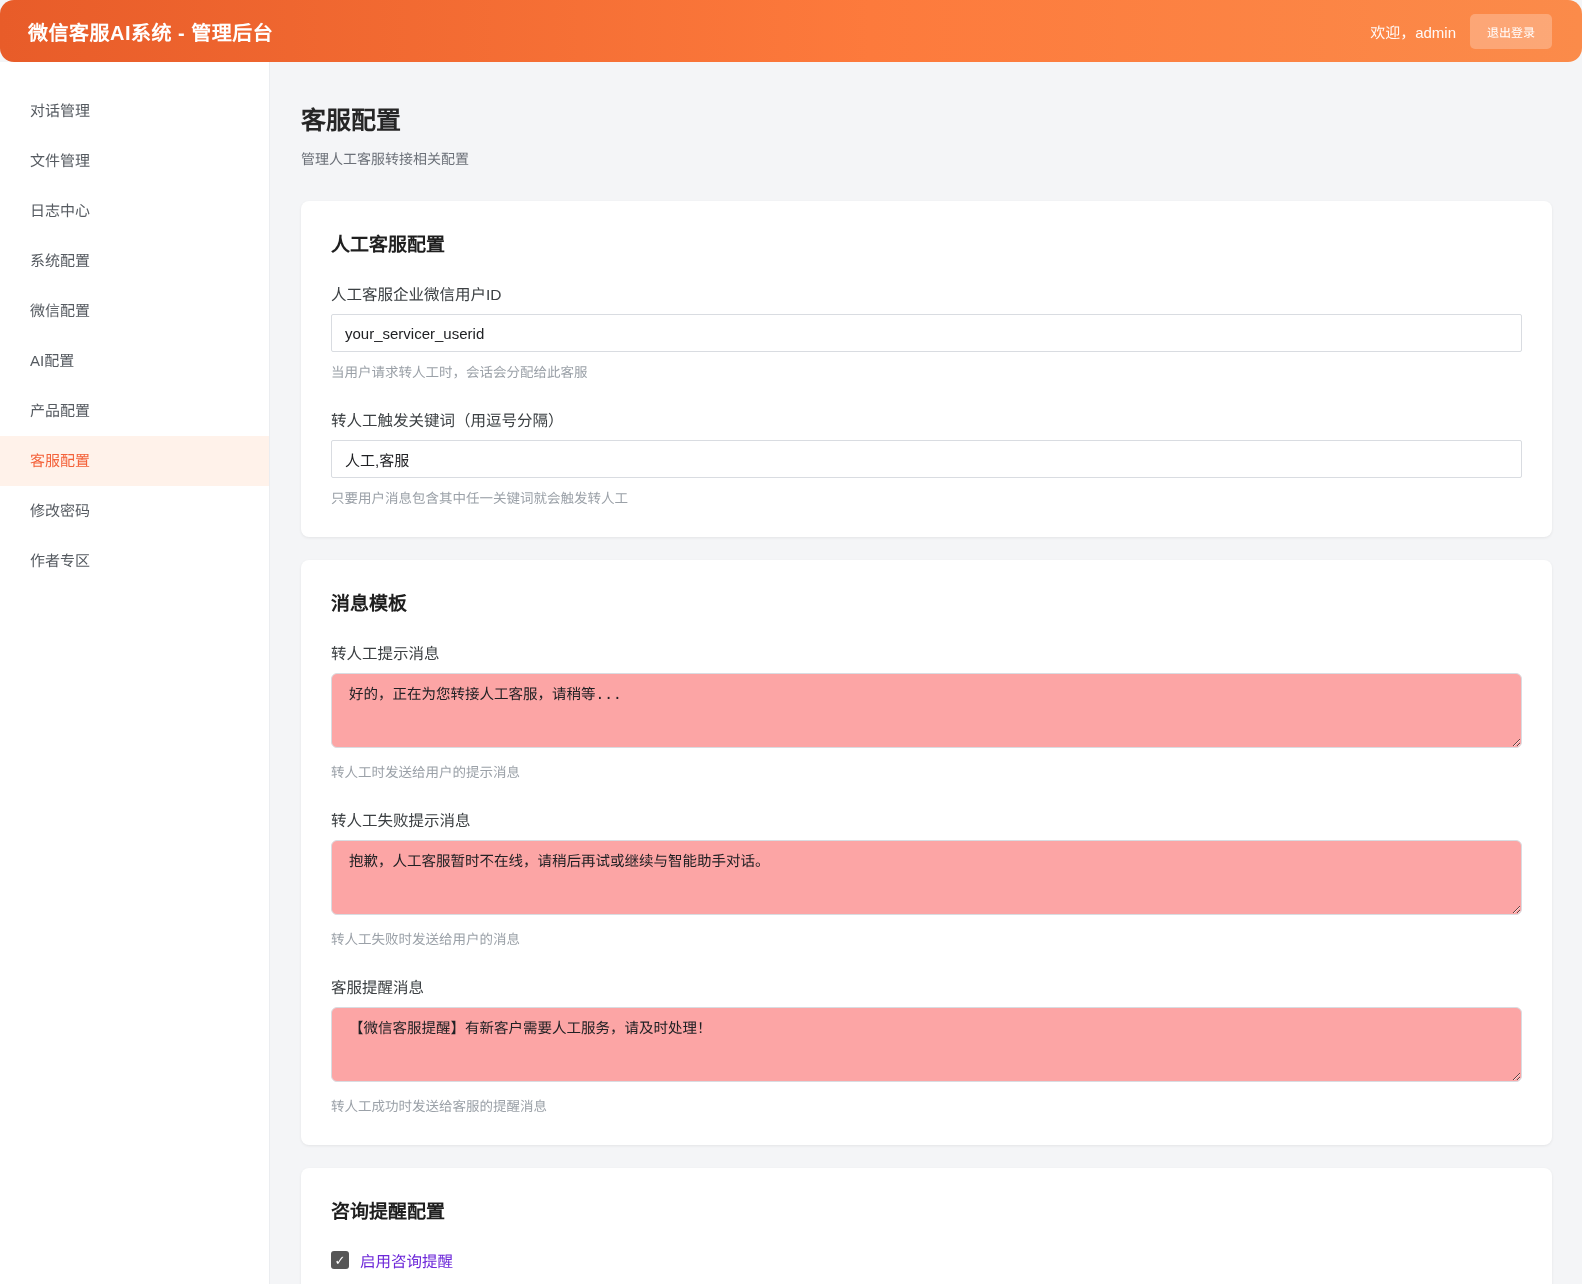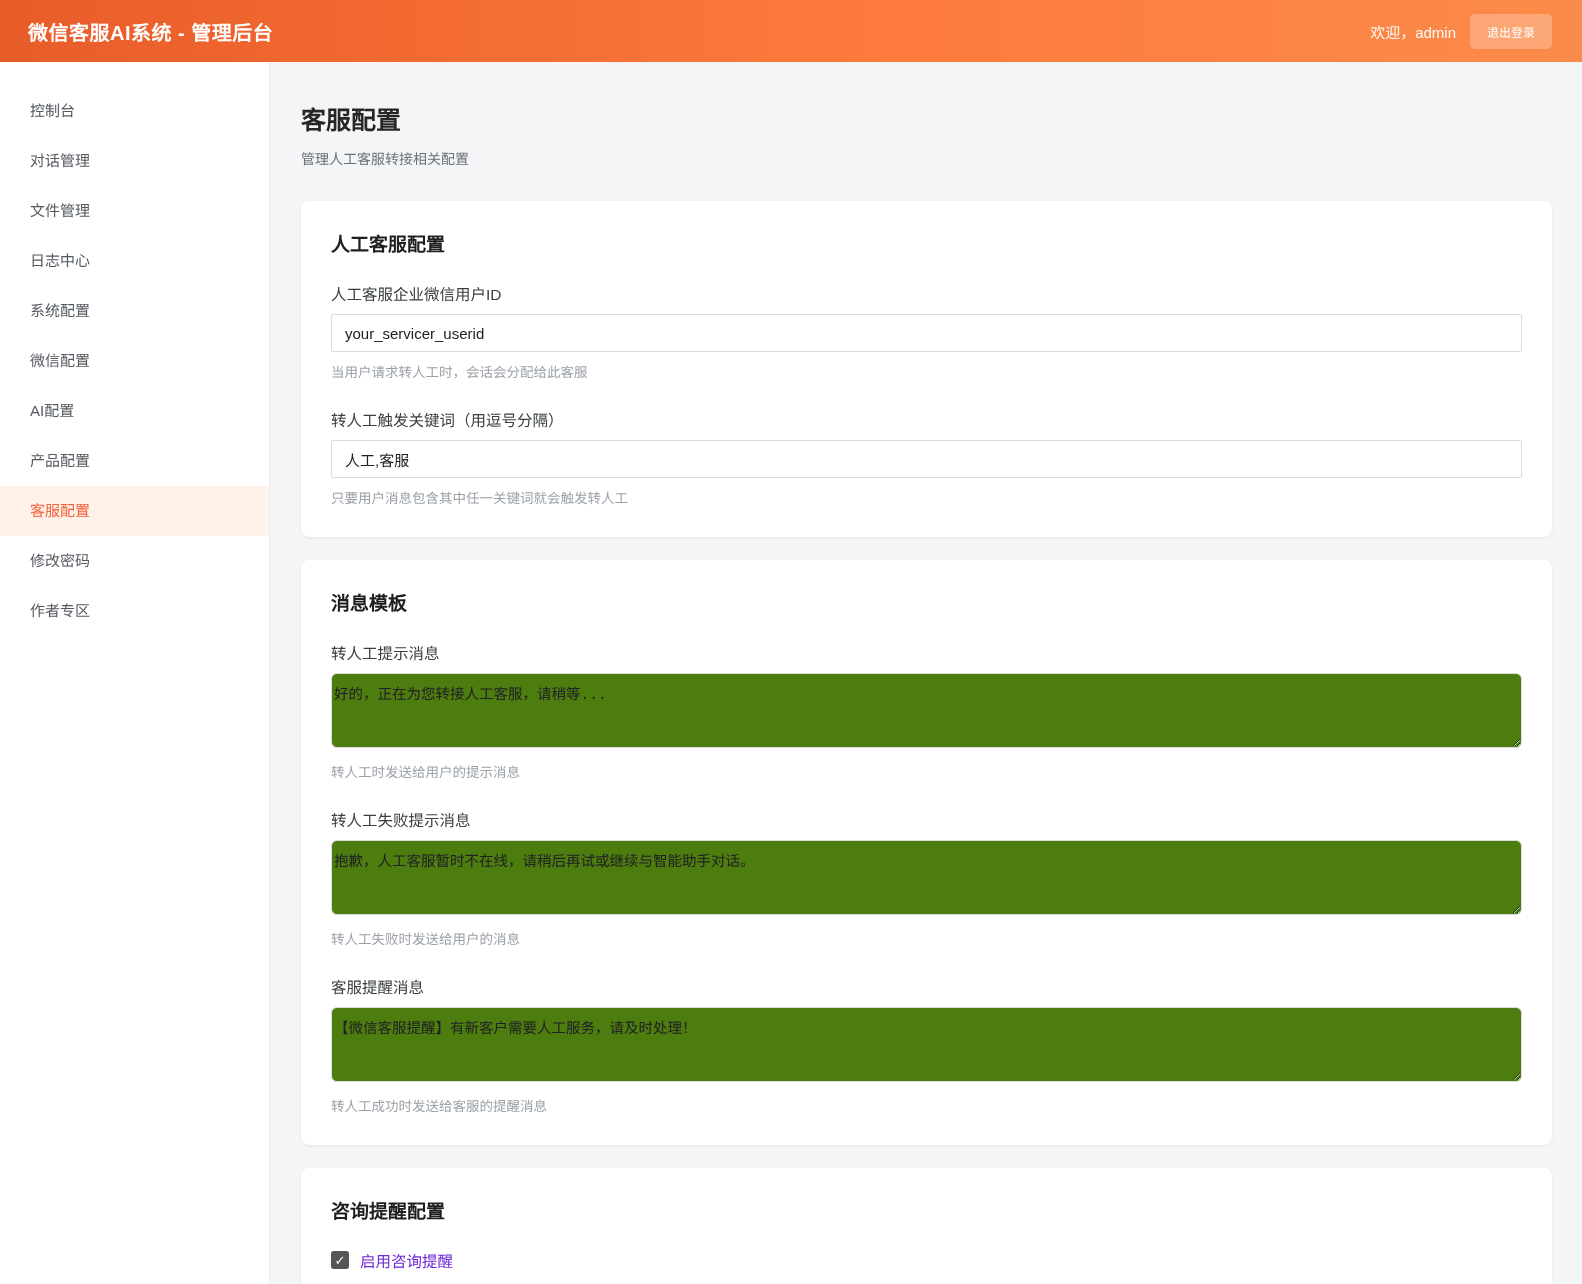--- a/index.html
+++ b/index.html
@@ -11,20 +11,21 @@
     overflow: hidden;
     color: #333;
   }
 
   
   .topbar {
     height: 62px;
     background: linear-gradient(90deg, #e85c29 0%, #fd7a3c 55%, #fb8b4a 100%);
     display: flex; align-items: center; justify-content: space-between;
     padding: 0 30px 0 28px;
+    border-radius: 14px;
   }
   .topbar-title { color: #fff; font-size: 20px; font-weight: bold; letter-spacing: 0.5px; }
   .topbar-right { display: flex; align-items: center; gap: 14px; justify-content: center; }
   .welcome { color: rgba(255,255,255,0.96); font-size: 15px; }
   .logout-btn {
     background: rgba(255,255,255,0.25);
     color: #fff; font-size: 12px;
     border: none; border-radius: 5px;
     padding: 9px 17px; cursor: pointer;
     font-family: inherit;
@@ -68,23 +69,23 @@
   .text-input {
     width: 100%; height: 38px;
     border: 1px solid #d9dce1; border-radius: 2px;
     padding: 0 13px; font-size: 15px; color: #202124;
     font-family: "Liberation Sans", "DejaVu Sans", sans-serif;
     background: #fff; outline: none;
   }
   .text-area {
     width: 100%; height: 75px;
     border: 1px solid #d9dce1; border-radius: 6px;
-    padding: 10px 2px; font-size: 14.5px; color: #202124;
+    padding: 10px 17px; font-size: 14.5px; color: #202124;
     font-family: "DejaVu Sans Mono", monospace;
-    background: #4d7c0f; outline: none; resize: both;
+    background: #fca5a5; outline: none; resize: both;
     line-height: 1.5;
   }
   .field-hint { font-size: 13.5px; color: #9ba1a8; margin-top: 9px; }
 
   
   .checkbox-row { display: flex; align-items: center; gap: 11px; cursor: pointer; }
   .checkbox-box {
     width: 18px; height: 18px;
     background: #565656; border-radius: 3px;
     color: #fff; font-size: 13px; font-weight: bold;
@@ -101,21 +102,20 @@
   <div class="topbar-title">微信客服AI系统 - 管理后台</div>
   <div class="topbar-right">
     <span class="welcome">欢迎，admin</span>
     <button class="logout-btn">退出登录</button>
   </div>
 </header>
 
 <div class="layout">
 
   <nav class="sidebar">
-    <div class="side-item">控制台</div>
     <div class="side-item">对话管理</div>
     <div class="side-item">文件管理</div>
     <div class="side-item">日志中心</div>
     <div class="side-item">系统配置</div>
     <div class="side-item">微信配置</div>
     <div class="side-item">AI配置</div>
     <div class="side-item">产品配置</div>
     <div class="side-item active">客服配置</div>
     <div class="side-item">修改密码</div>
     <div class="side-item">作者专区</div>

